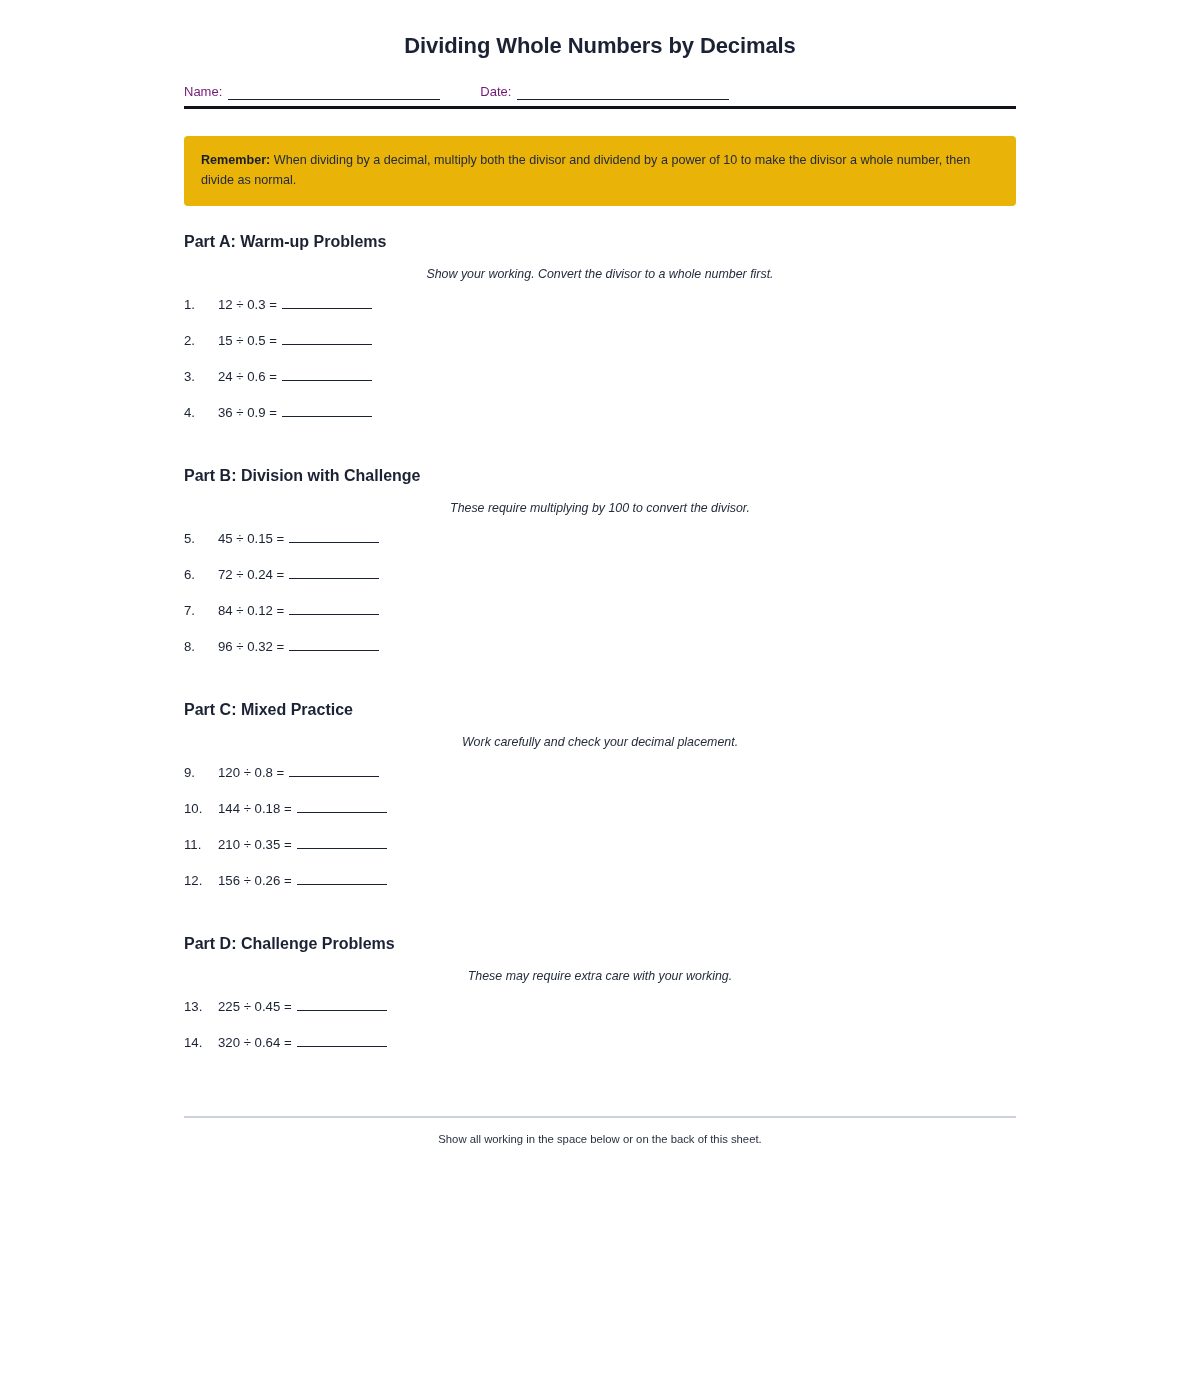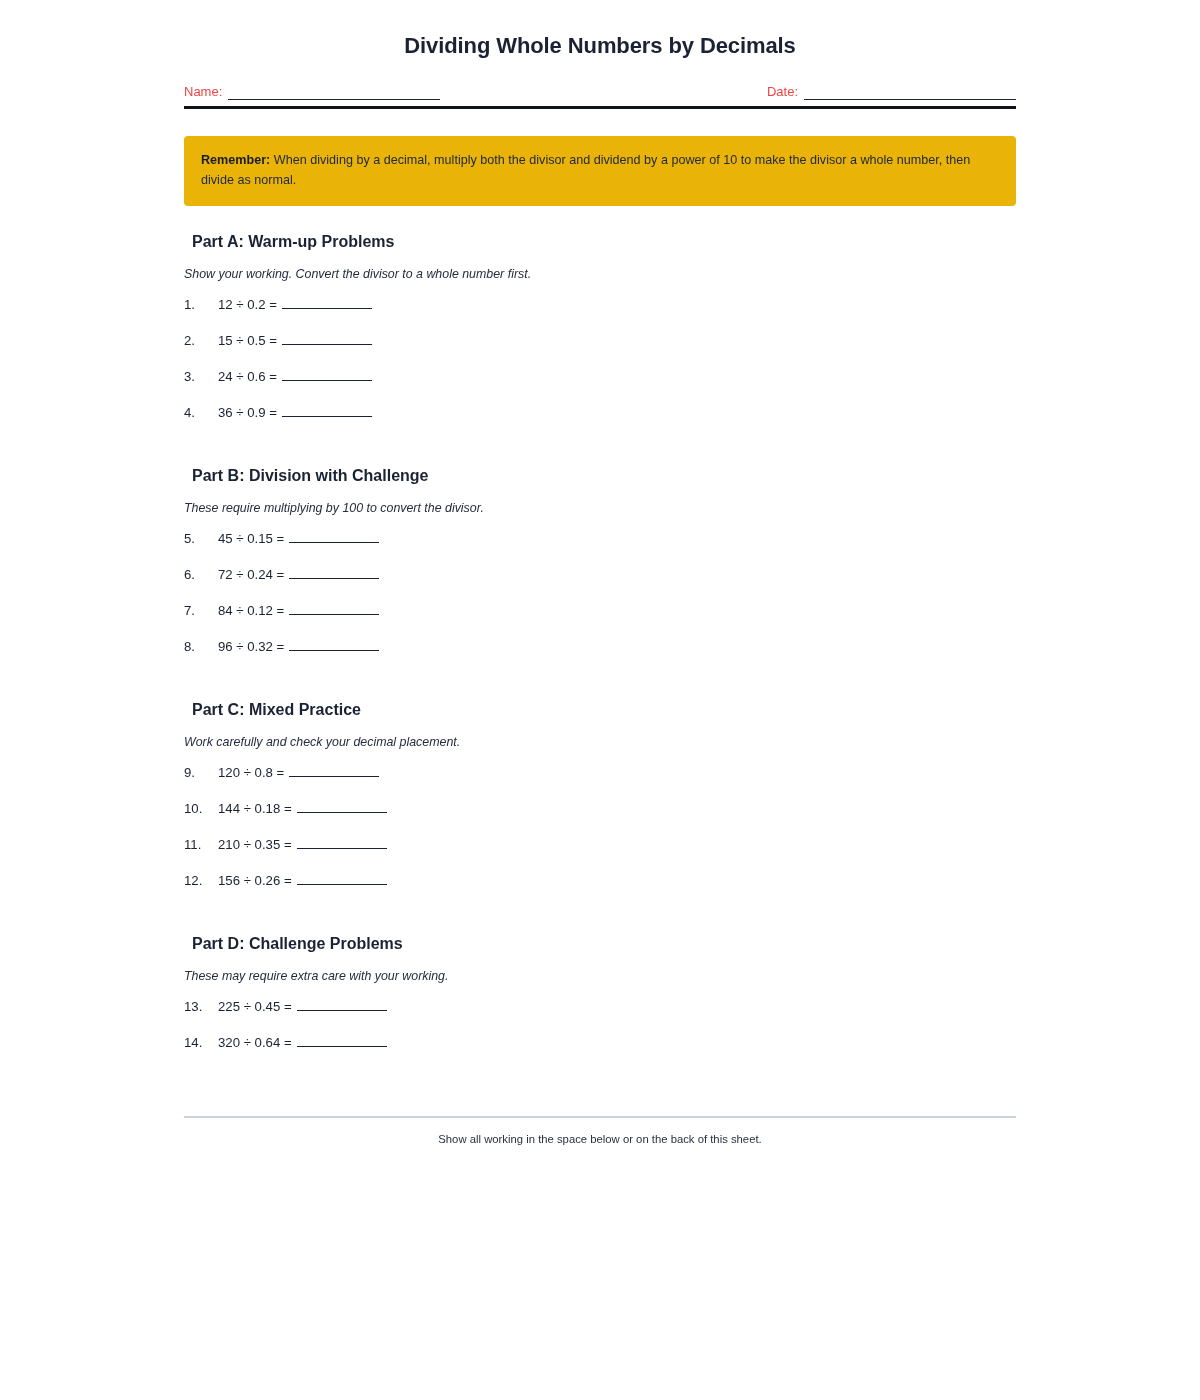--- a/index.html
+++ b/index.html
@@ -37,25 +37,26 @@
     font-size: 22px;
     font-weight: bold;
     letter-spacing: -0.1px;
     color: #1b2234;
     line-height: 1.2;
   }
 
   
   .namedate {
     display: flex;
-    justify-content: space-between;
+    justify-content: flex-start;
     align-items: flex-end;
     margin-top: 25px;
     font-size: 13px;
-    color: #ef4444;
+    color: #701a75;
+    gap: 40px;
   }
   .field {
     display: flex;
     align-items: flex-end;
     white-space: nowrap;
   }
   .field-label {
     font-size: 13px;
     line-height: 16px;
   }
@@ -88,32 +89,33 @@
     width: 832px;
   }
   .remember b {
     font-weight: bold;
     color: #171d2c;
   }
 
   
   .section { margin-top: 26px; }
   .section-title {
-    margin: 8px;
+    margin: 0;
     font-size: 16px;
     font-weight: bold;
     color: #1b2234;
     line-height: 1.3;
   }
   .section-note {
     margin: 13px 0 0 0;
     font-size: 12.4px;
     font-style: italic;
     color: #252c3d;
     line-height: 1.3;
+    text-align: center;
   }
 
   .problems {
     list-style: none;
     margin: 14px 0 0 0;
     padding: 0;
   }
   .problem {
     display: flex;
     align-items: baseline;
@@ -180,21 +182,21 @@
       <b>Remember:</b><span> When dividing by a decimal, multiply both the divisor and dividend by a power of 10 to make the divisor a whole number, then divide as normal.</span>
     </div>
 
     <div id="sections-host">
         <div class="section">
           <h2 class="section-title">Part A: Warm-up Problems</h2>
           <p class="section-note">Show your working. Convert the divisor to a whole number first.</p>
           <ol class="problems">
             <li class="problem">
               <span class="problem-num">1.</span>
-              <span class="problem-expr">12 ÷ 0.2 =</span>
+              <span class="problem-expr">12 ÷ 0.3 =</span>
               <span class="answer-rule"></span>
             </li>
             <li class="problem">
               <span class="problem-num">2.</span>
               <span class="problem-expr">15 ÷ 0.5 =</span>
               <span class="answer-rule"></span>
             </li>
             <li class="problem">
               <span class="problem-num">3.</span>
               <span class="problem-expr">24 ÷ 0.6 =</span>

